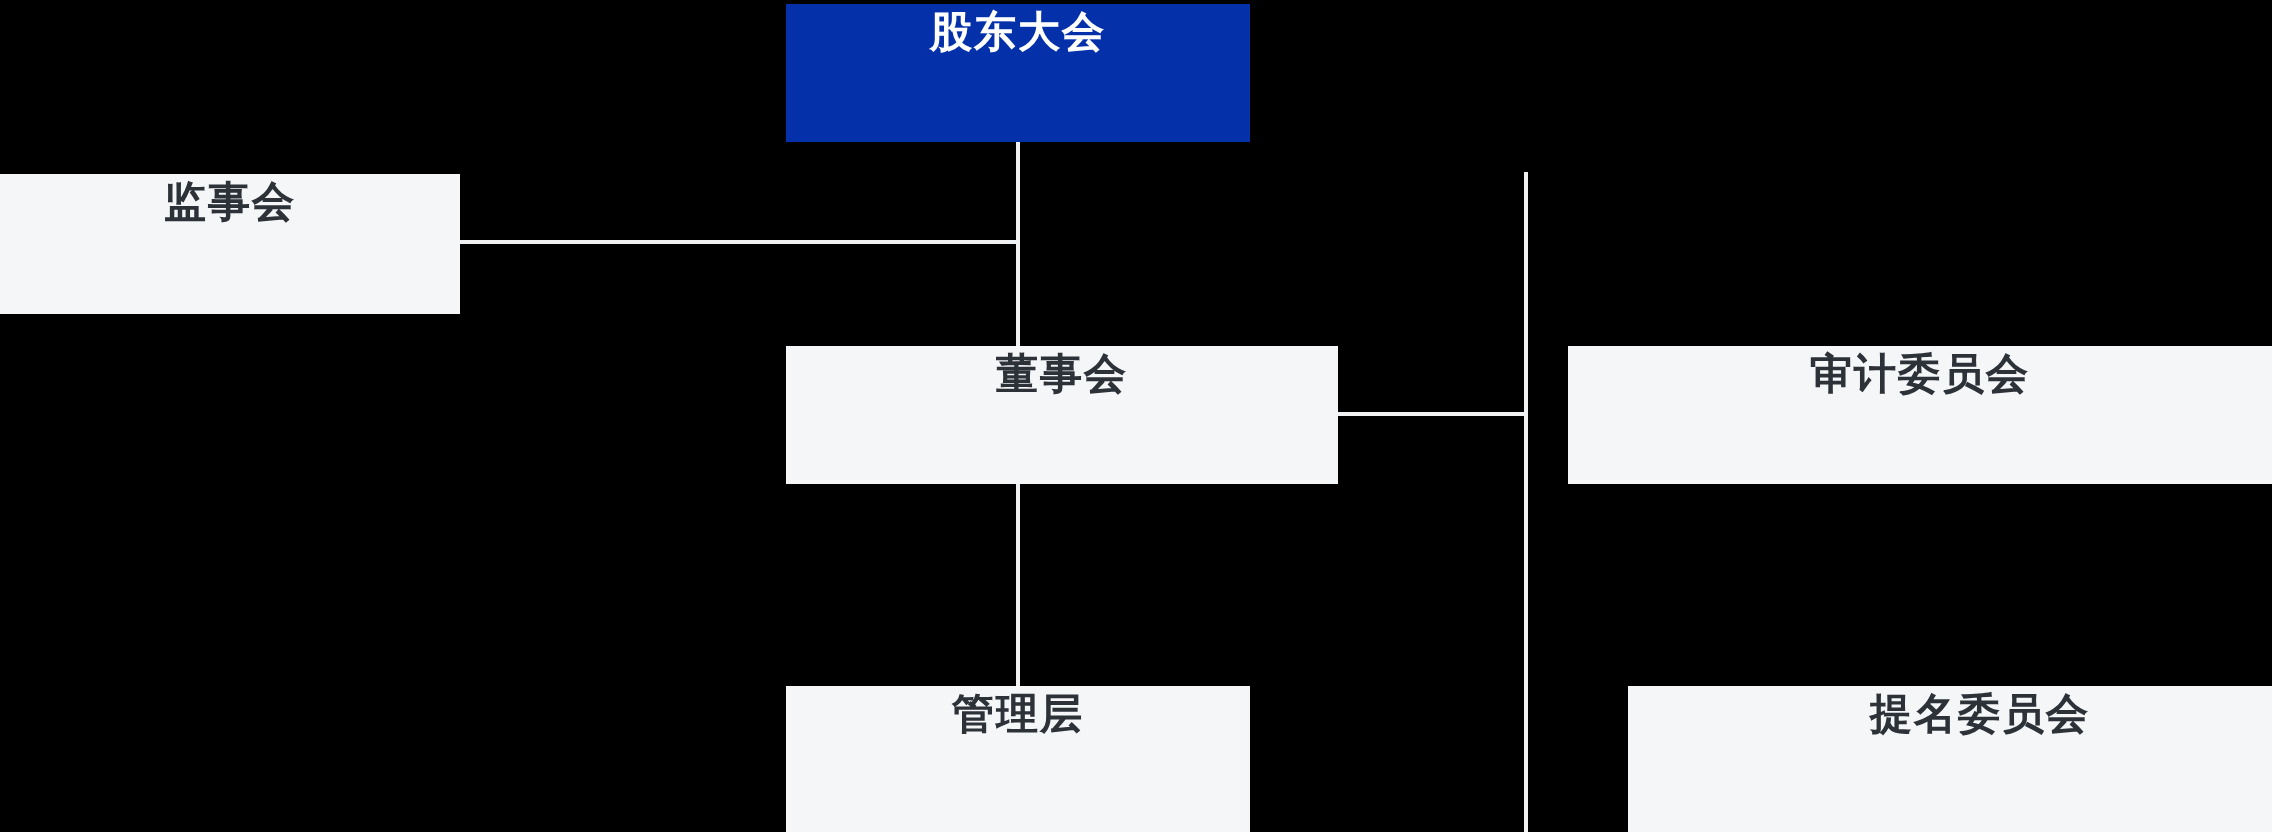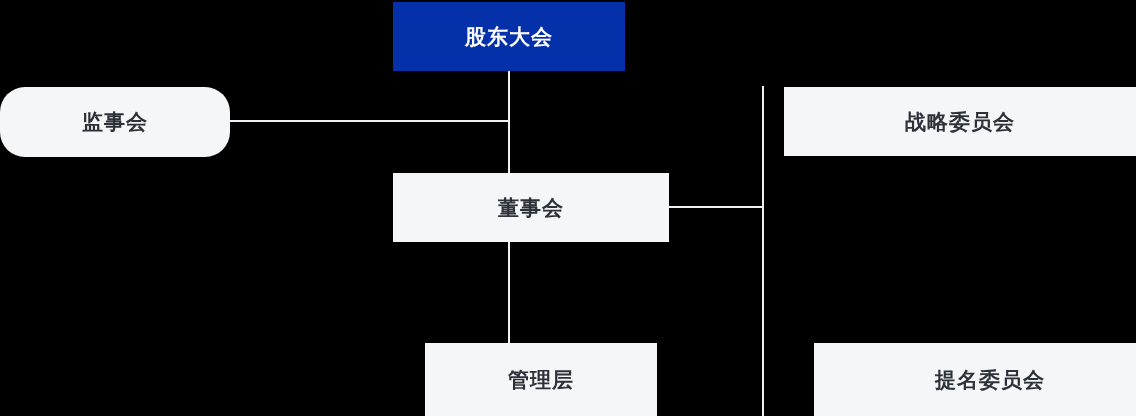--- a/index.html
+++ b/index.html
@@ -16,43 +16,42 @@
     position: relative;
     width: 1136px;
     height: 416px;
     background: var(--background);
     overflow: hidden;
     font-family: "Liberation Sans", "DejaVu Sans", sans-serif;
   }
   .node {
     position: absolute;
     display: flex;
-    align-items: center;
     justify-content: center;
     background: var(--box-bg);
     color: var(--text-dark);
     font-size: 21px;
     font-weight: 700;
     letter-spacing: 1px;
     white-space: nowrap;
   }
   .node--root {
     background: var(--accent-blue);
     color: var(--text-light);
   }
   .connector {
     position: absolute;
     background: var(--line);
   }
   
   .n-root        { left: 393px; top: 2px;   width: 232px; height: 69px; }
   .n-board       { left: 393px; top: 173px; width: 276px; height: 69px; }
-  .n-management  { left: 393px; top: 343px; width: 232px; height: 73px; margin-left: 32px; }
+  .n-management  { left: 393px; top: 343px; width: 232px; height: 73px; }
   
-  .n-supervisory { left: 0;     top: 87px;  width: 230px; height: 70px; border-radius: 25px; }
+  .n-supervisory { left: 0;     top: 87px;  width: 230px; height: 70px; }
   
   .n-committee   { left: 784px; width: 352px; height: 69px; }
   .n-committee-0 { top: 87px; }
   .n-committee-1 { top: 173px; }
   .n-committee-2 { top: 259px; }
   .n-committee-3 { top: 343px; height: 73px; margin-left: 30px; }
   
   .c-root-board       { left: 508px; top: 71px;  width: 2px;   height: 102px; }
   .c-board-management { left: 508px; top: 242px; width: 2px;   height: 101px; }
   .c-supervisory-h    { left: 230px; top: 120px; width: 279px; height: 2px; }
@@ -79,23 +78,23 @@
   </div>
 
   <div class="node n-board">
     <span>董事会</span>
   </div>
 
   <div class="node n-management">
     <span>管理层</span>
   </div>
 
-  <div class="node n-committee n-committee-0">
-    <span>战略委员会</span>
+
+  <div class="node n-committee n-committee-1">
+    <span>审计委员会</span>
   </div>
-
 
 
   <div class="node n-committee n-committee-3">
     <span>提名委员会</span>
   </div>
 
 </div>
 
 </body></html>

